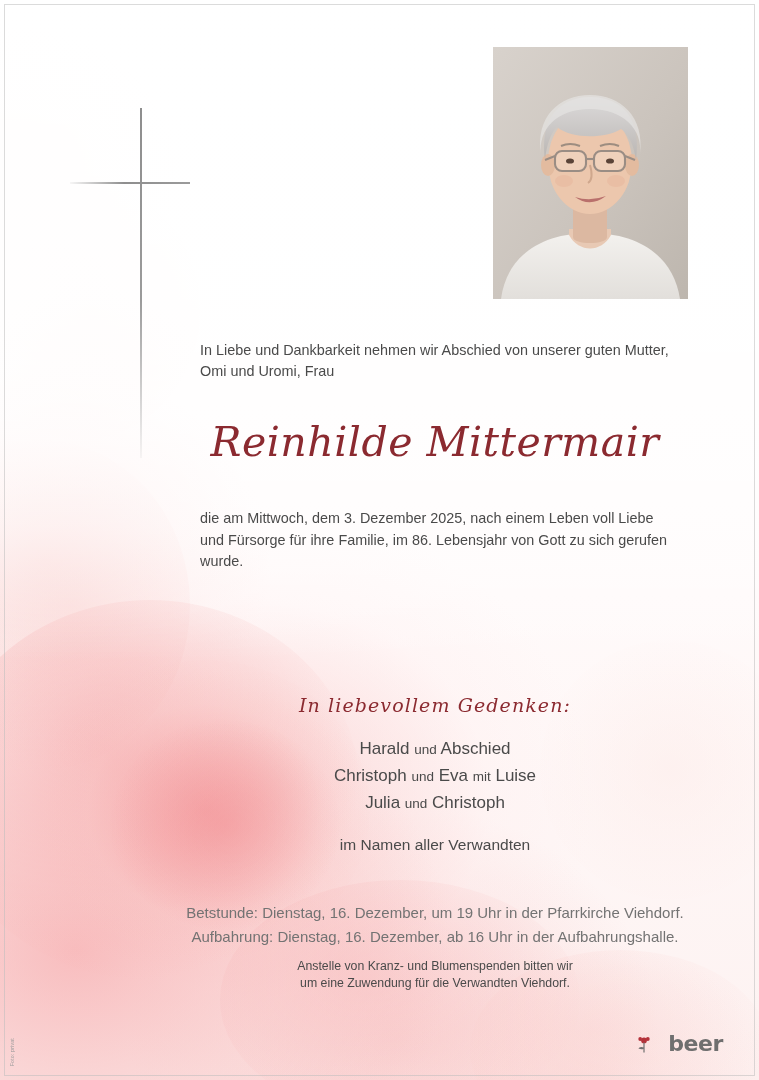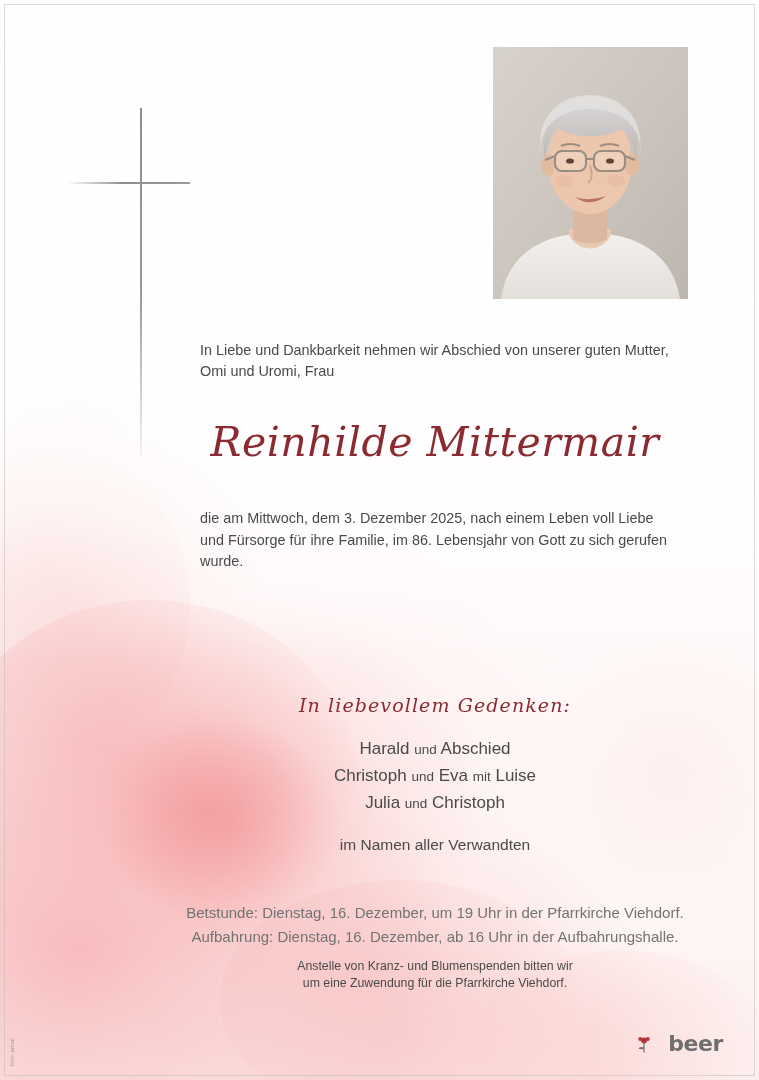--- a/index.html
+++ b/index.html
@@ -368,21 +368,21 @@
   </div>
 
 
   <div class="services">
     <div>Betstunde: Dienstag, 16. Dezember, um 19 Uhr in der Pfarrkirche Viehdorf.</div>
     <div>Aufbahrung: Dienstag, 16. Dezember, ab 16 Uhr in der Aufbahrungshalle.</div>
   </div>
 
   <div class="donation">
     <div>Anstelle von Kranz- und Blumenspenden bitten wir</div>
-    <div>um eine Zuwendung für die Pfarrkirche Viehdorf.</div>
+    <div>um eine Zuwendung für die Verwandten Viehdorf.</div>
   </div>
 
   <div class="logo">
     <span class="mark">
       <svg width="16" height="18" viewBox="0 0 16 18" xmlns="http://www.w3.org/2000/svg">
         <circle cx="8" cy="5.4" r="2.9" fill="#b4323a"></circle>
         <circle cx="4.2" cy="4.0" r="1.9" fill="#b4323a"></circle>
         <circle cx="11.8" cy="4.0" r="1.9" fill="#b4323a"></circle>
         <path d="M8 7.6 L8 17.5" stroke="#6f6f6f" stroke-width="1.2" fill="none"></path>
         <path d="M8 12.4 Q3.4 11 2.4 13.6 Q6.2 15.2 8 13.4 Z" fill="#6f6f6f"></path>

